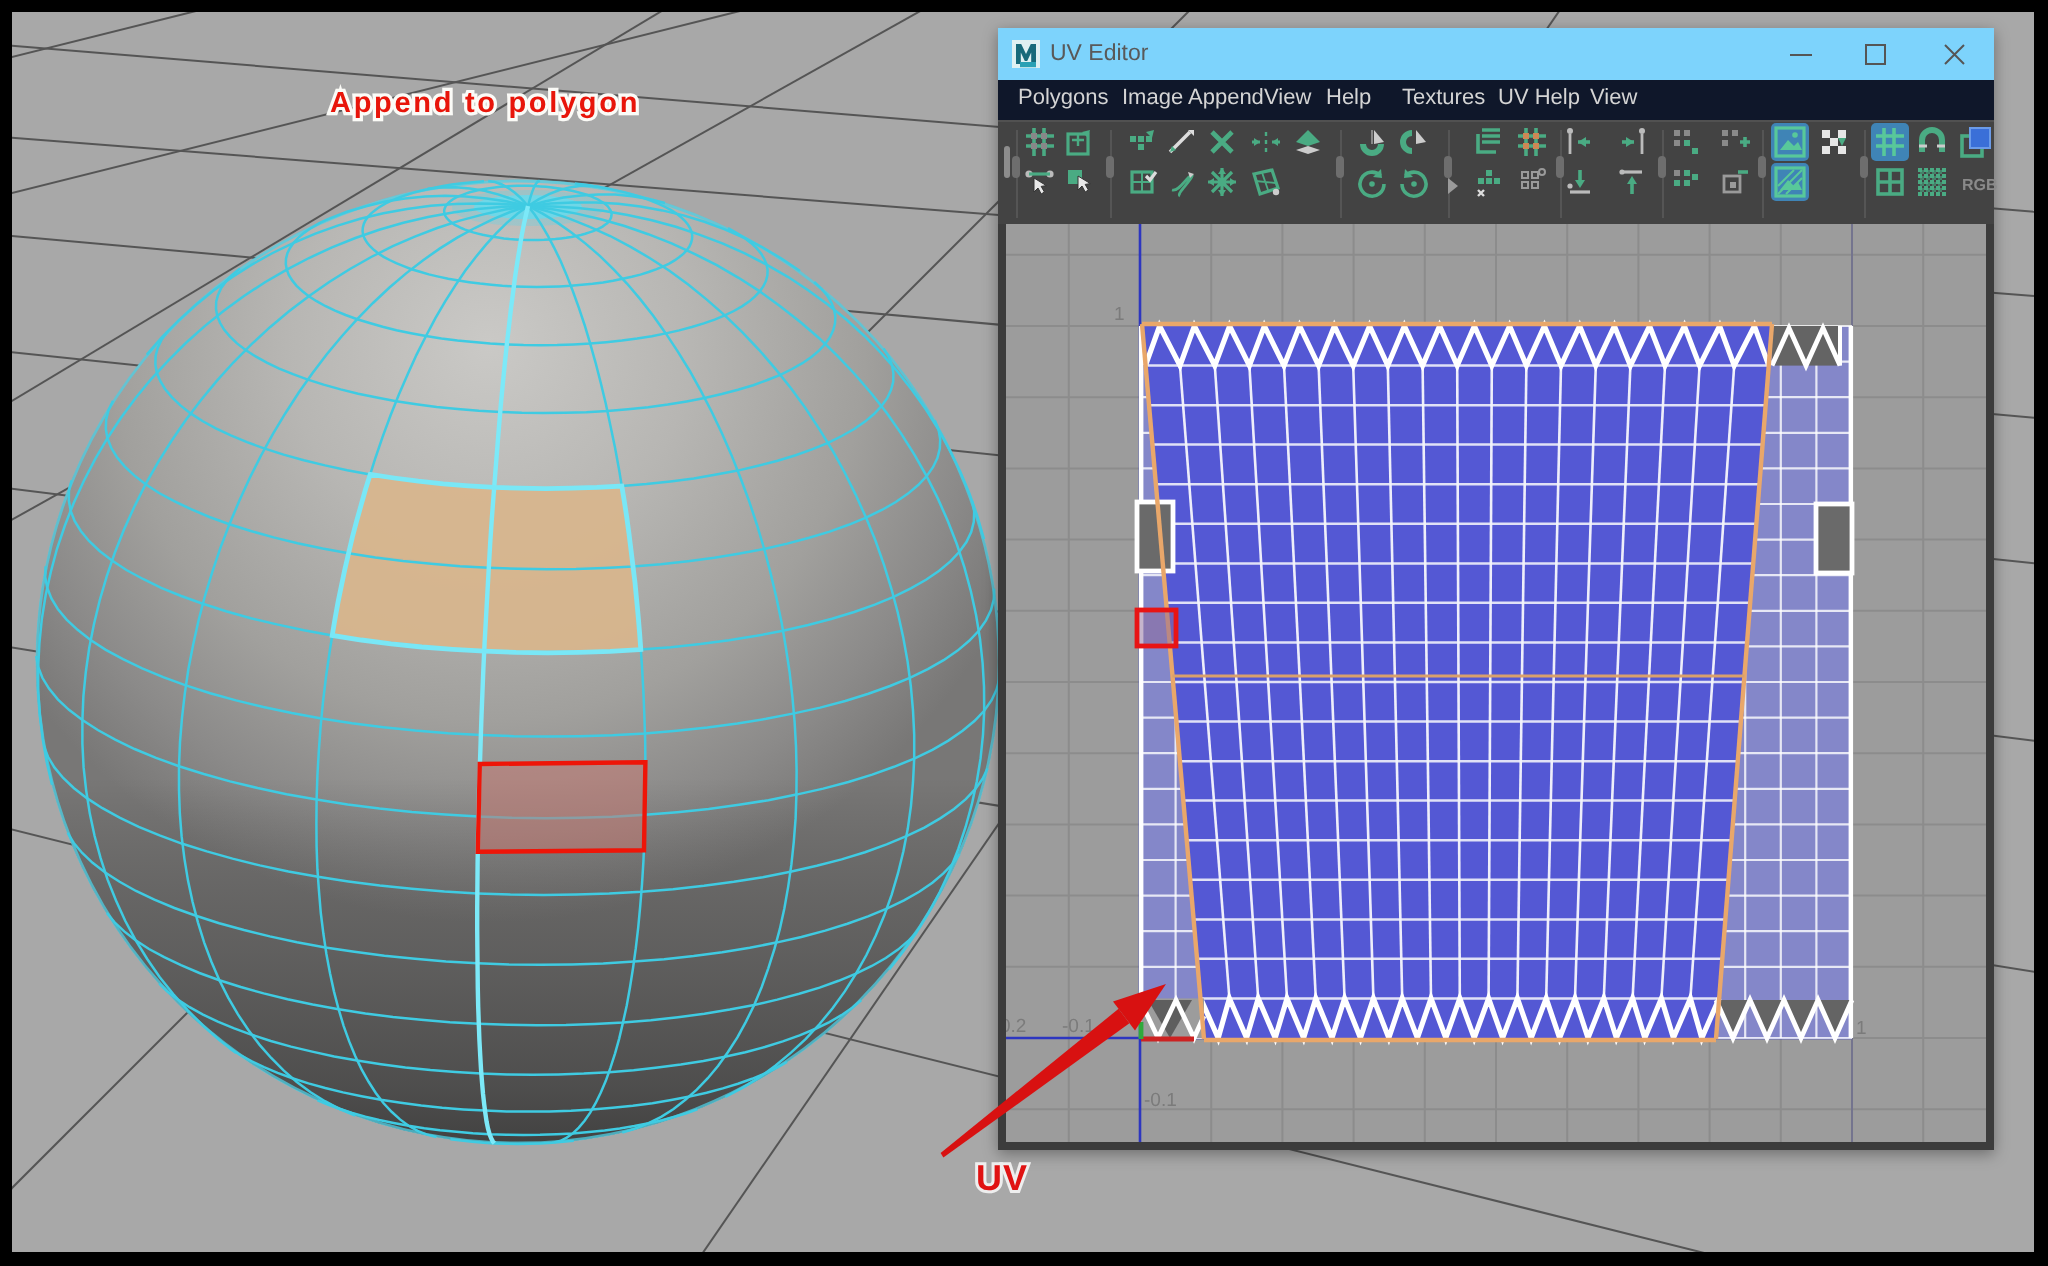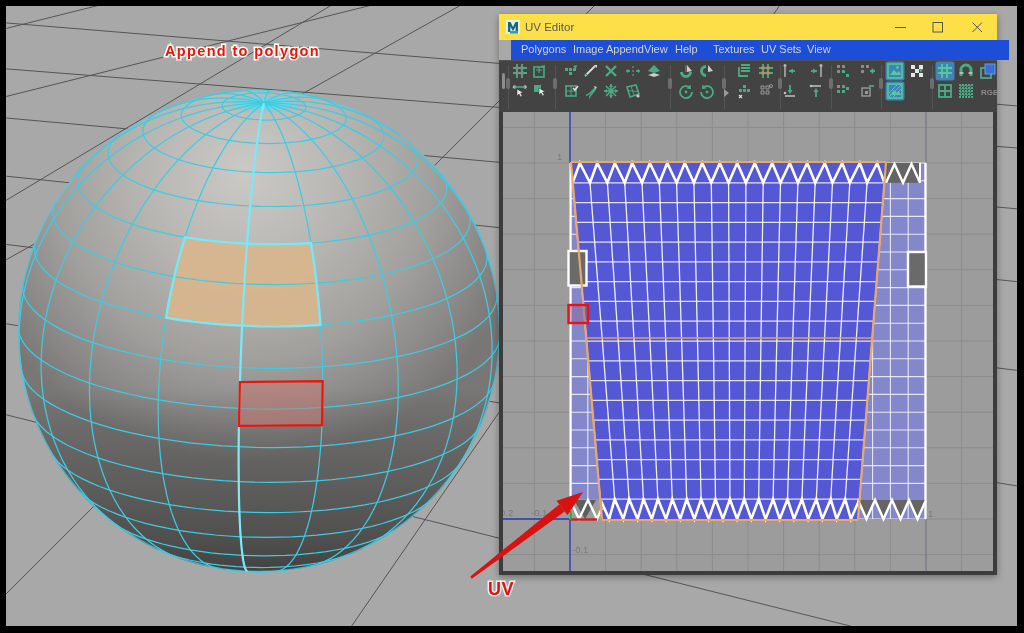--- a/index.html
+++ b/index.html
@@ -1,19 +1,19 @@
 <!DOCTYPE html>
 <html><head><meta charset="utf-8">
 <style>
 *{margin:0;padding:0;box-sizing:border-box}
 body{width:1024px;height:633px;background:#000;font-family:"Liberation Sans",sans-serif;overflow:hidden;position:relative}
 #vp{position:absolute;left:6px;top:6px;width:1011px;height:620px;background:#a8a8a8;overflow:hidden}
 #win{position:absolute;left:499px;top:14px;width:498px;height:561px;box-shadow:0 2px 7px rgba(0,0,0,0.35)}
-#title{position:absolute;left:0;top:0;width:498px;height:26px;background:#fde047;color:#595959;font-size:12px}
-#menu{position:absolute;left:12px;top:26px;width:498px;height:20px;background:#1d4ed8;color:#d4d4d4;font-size:11px}
+#title{position:absolute;left:0;top:0;width:498px;height:26px;background:#7dd3fc;color:#595959;font-size:12px}
+#menu{position:absolute;left:0;top:26px;width:498px;height:20px;background:#0f172a;color:#d4d4d4;font-size:11px}
 #tb{position:absolute;left:0;top:46px;width:498px;height:52px;background:#434343;border-top:1px solid #515151}
 #frame{position:absolute;left:0;top:98px;width:498px;height:463px;background:#3c3c3c}
 .ovl{position:absolute;pointer-events:none}
 </style></head>
 <body>
 <div id="vp">
 <svg width="1011" height="620" viewBox="6 6 1011 620" style="position:absolute;left:0;top:0">
 <defs>
 <radialGradient id="sph" cx="0.47" cy="0.17" r="0.60">
 <stop offset="0" stop-color="#cac9c6"></stop>
@@ -106,21 +106,21 @@
         <path d="M83.5 8.5l9.5 9.5M93 8.5l-9.5 9.5"></path>
 </svg>
 </div>
 <div id="menu">
       <span style="position:absolute;left:10px;top:3px">Polygons</span>
       <span style="position:absolute;left:62px;top:3px">Image</span>
       <span style="position:absolute;left:95px;top:3px">Append</span>
       <span style="position:absolute;left:133px;top:3px">View</span>
       <span style="position:absolute;left:164px;top:3px">Help</span>
       <span style="position:absolute;left:202px;top:3px">Textures</span>
-      <span style="position:absolute;left:250px;top:3px">UV Sets</span>
+      <span style="position:absolute;left:250px;top:3px">UV Help</span>
       <span style="position:absolute;left:296px;top:3px">View</span>
     </div>
 <div id="tb">
       <div style="position:absolute;left:9px;top:4px;width:1px;height:44px;background:#2f2f2f;border-right:1px solid #555"></div>
 <div style="position:absolute;left:7px;top:17px;width:4px;height:11px;background:#6e6e6e;border-radius:2px"></div>
 <div style="position:absolute;left:56px;top:4px;width:1px;height:44px;background:#2f2f2f;border-right:1px solid #555"></div>
 <div style="position:absolute;left:54px;top:17px;width:4px;height:11px;background:#6e6e6e;border-radius:2px"></div>
 <div style="position:absolute;left:171px;top:4px;width:1px;height:44px;background:#2f2f2f;border-right:1px solid #555"></div>
 <div style="position:absolute;left:169px;top:17px;width:4px;height:11px;background:#6e6e6e;border-radius:2px"></div>
 <div style="position:absolute;left:225px;top:4px;width:1px;height:44px;background:#2f2f2f;border-right:1px solid #555"></div>

